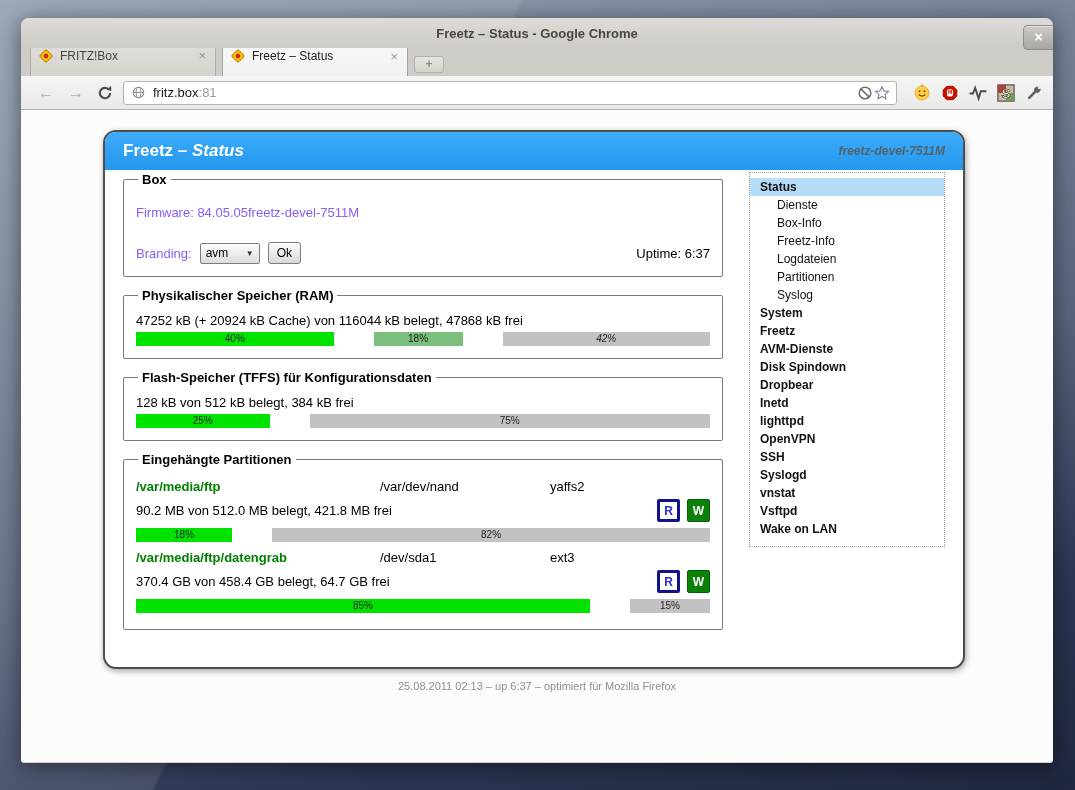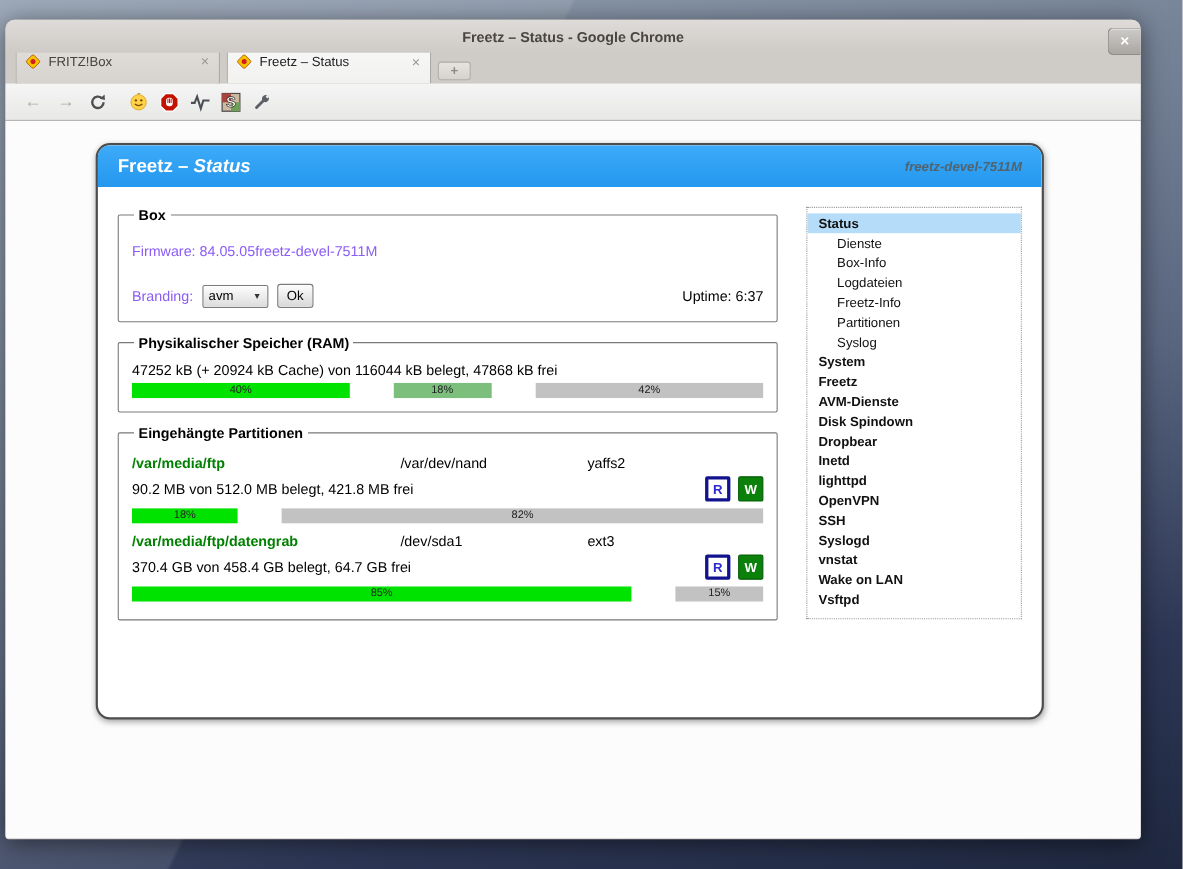--- a/index.html
+++ b/index.html
@@ -6,21 +6,21 @@
   html,body { width:1075px; height:790px; overflow:hidden; }
   body {
     font-family:"Liberation Sans","DejaVu Sans",sans-serif;
     background:
       linear-gradient(115deg, rgba(255,255,255,0.10) 0 36%, rgba(255,255,255,0) 36.3%),
       linear-gradient(165deg, #93a0b2 0%, #7b889b 25%, #5a6680 55%, #2d3755 80%, #1f2840 100%);
   }
 
   
   .chrome-window{
-    position:absolute; left:5px; top:18px; width:1032px; height:745px;
+    position:absolute; left:21px; top:18px; width:1032px; height:745px;
     border-radius:8px 8px 3px 3px;
     box-shadow:0 3px 22px rgba(0,0,0,0.5);
     background:#d4d1ce;
   }
   .titlebar{
     position:relative; height:30px; border-radius:8px 8px 0 0;
     background:linear-gradient(#dedbd8,#cecbc7);
     display:flex; align-items:center; justify-content:center;
   }
   .titlebar .title{ font-size:13px; font-weight:bold; color:#4a463f; }
@@ -73,21 +73,21 @@
     border:2px solid #4d4d4d; border-radius:13px; background:#fff;
     box-shadow:1px 2px 6px rgba(0,0,0,0.35); overflow:hidden;
   }
   .page-header{
     height:38px; background:linear-gradient(#3dabf8,#2497ef);
     display:flex; align-items:center; justify-content:space-between; padding:0 18px;
   }
   .page-title{ color:#fff; font-size:17px; font-weight:bold; }
   .page-title em{ font-style:italic; }
   .page-version{ color:#50646f; font-size:12px; font-weight:bold; font-style:italic; }
-  .page-body{ display:flex; gap:26px; padding:18px 18px 26px; }
+  .page-body{ display:flex; gap:26px; padding:2px 18px 26px; }
   .main-col{ width:600px; flex:0 0 auto; }
 
   fieldset{ border:1px solid #7a7a7a; border-radius:2px; padding:4px 12px 12px; margin-bottom:11px; }
   legend{ font-weight:bold; font-size:13px; color:#000; padding:0 4px; margin-left:2px; }
   .line{ font-size:13px; color:#8b5cf6; }
   .fw-line{ margin:14px 0 0; }
   .branding-row{ display:flex; align-items:center; margin-top:22px; }
   .fake-select{
     display:inline-flex; justify-content:space-between; align-items:center; width:60px; height:21px;
     border:1px solid #7e7c79; border-radius:2px; background:linear-gradient(#fdfdfd,#dcdcdc);
@@ -156,20 +156,43 @@
 
   <div class="toolbar">
     <span class="nav-btn">←</span>
     <span class="nav-btn">→</span>
     <span class="reload-btn">
       <svg width="18" height="18" viewBox="0 0 16 16">
         <path d="M12.6 8 a4.6 4.6 0 1 1 -1.4 -3.3" stroke="#4f4f4f" stroke-width="1.9" fill="none"></path>
         <polygon points="13.4,1.6 13.7,6.2 9.5,5.2" fill="#4f4f4f"></polygon>
       </svg>
     </span>
+    <div class="urlbar">
+      <span class="url-icon">
+        <svg width="15" height="15" viewBox="0 0 16 16">
+          <circle cx="8" cy="8" r="5.6" stroke="#8a8a8a" stroke-width="1.2" fill="none"></circle>
+          <ellipse cx="8" cy="8" rx="2.5" ry="5.6" stroke="#8a8a8a" stroke-width="1" fill="none"></ellipse>
+          <line x1="2.4" y1="8" x2="13.6" y2="8" stroke="#8a8a8a" stroke-width="1"></line>
+        </svg>
+      </span>
+      <span class="host">fritz.box</span>
+        <span class="port">:81</span>
+      <span class="spacer"></span>
+      <span class="url-icon">
+        <svg width="16" height="16" viewBox="0 0 16 16">
+          <circle cx="8" cy="8" r="5.8" stroke="#6e6e6e" stroke-width="1.5" fill="none"></circle>
+          <line x1="4.1" y1="4.1" x2="11.9" y2="11.9" stroke="#6e6e6e" stroke-width="1.5"></line>
+        </svg>
+      </span>
+      <span class="url-icon">
+        <svg width="16" height="16" viewBox="0 0 16 16">
+          <path d="M8 1.8 L9.9 5.9 14.4 6.4 11.1 9.4 12 13.8 8 11.5 4 13.8 4.9 9.4 1.6 6.4 6.1 5.9 Z" stroke="#7e8aa0" stroke-width="1.2" fill="none"></path>
+        </svg>
+      </span>
+    </div>
     <span class="ext-icon">
       <svg width="18" height="18" viewBox="0 0 16 16">
         <circle cx="8" cy="8" r="6.2" fill="#ffd24a" stroke="#d9a520" stroke-width="0.7"></circle>
         <circle cx="5.8" cy="6.4" r="0.95" fill="#7a4b00"></circle>
         <circle cx="10.2" cy="6.4" r="0.95" fill="#7a4b00"></circle>
         <path d="M5 9.4 Q8 12 11 9.4" stroke="#7a4b00" stroke-width="1.1" fill="none"></path>
         <path d="M7.2 1.6 q1-1.2 2-0.4" stroke="#b98a10" stroke-width="0.9" fill="none"></path>
       </svg>
     </span>
     <span class="ext-icon">
@@ -231,24 +254,32 @@
               <span class="uptime">Uptime: 6:37</span>
             </div>
           </fieldset>
 
           <fieldset>
             <legend>Physikalischer Speicher (RAM)</legend>
             <div class="usage-text">47252 kB (+ 20924 kB Cache) von 116044 kB belegt, 47868 kB frei</div>
             <div class="bar">
                 <div class="seg" style="width: 40%; background: rgb(0, 227, 0);">40%</div>
                 <div class="seg" style="width: 18%; background: rgb(124, 190, 124);">18%</div>
-                <div class="seg" style="width: 42%; background: rgb(194, 194, 194);">42%</div>
+                <div class="seg" style="width: 42%; background: rgb(194, 194, 194); font-style: italic;">42%</div>
               </div>
           </fieldset>
 
+          <fieldset>
+            <legend>Flash-Speicher (TFFS) für Konfigurationsdaten</legend>
+            <div class="usage-text">128 kB von 512 kB belegt, 384 kB frei</div>
+            <div class="bar">
+                <div class="seg" style="width: 25%; background: rgb(0, 227, 0);">25%</div>
+                <div class="seg" style="width: 75%; background: rgb(194, 194, 194);">75%</div>
+              </div>
+          </fieldset>
 
           <fieldset>
             <legend>Eingehängte Partitionen</legend>
 
             <div class="part-head">
               <span class="part-mount">/var/media/ftp</span>
               <span class="part-dev">/var/dev/nand</span>
               <span class="part-fs">yaffs2</span>
             </div>
             <div class="part-usage">
@@ -279,35 +310,36 @@
                 <div class="seg" style="width: 85%; background: rgb(0, 227, 0);">85%</div>
                 <div class="seg" style="width: 15%; background: rgb(194, 194, 194);">15%</div>
               </div>
           </fieldset>
         </div>
 
         <div class="menu">
             <div class="menu-item selected main">Status</div>
             <div class="menu-item sub">Dienste</div>
             <div class="menu-item sub">Box-Info</div>
+            <div class="menu-item sub">Freetz-Info</div>
             <div class="menu-item sub">Logdateien</div>
-            <div class="menu-item sub">Freetz-Info</div>
             <div class="menu-item sub">Partitionen</div>
             <div class="menu-item sub">Syslog</div>
             <div class="menu-item main">System</div>
             <div class="menu-item main">Freetz</div>
             <div class="menu-item main">AVM-Dienste</div>
             <div class="menu-item main">Disk Spindown</div>
             <div class="menu-item main">Dropbear</div>
             <div class="menu-item main">Inetd</div>
             <div class="menu-item main">lighttpd</div>
             <div class="menu-item main">OpenVPN</div>
             <div class="menu-item main">SSH</div>
             <div class="menu-item main">Syslogd</div>
             <div class="menu-item main">vnstat</div>
+            <div class="menu-item main">Vsftpd</div>
             <div class="menu-item main">Wake on LAN</div>
-            <div class="menu-item main">Vsftpd</div>
           </div>
       </div>
     </div>
 
+    <div class="page-footer">25.08.2011 02:13 – up 6:37 – optimiert für Mozilla Firefox</div>
   </div>
 </div>
 
 </body></html>

